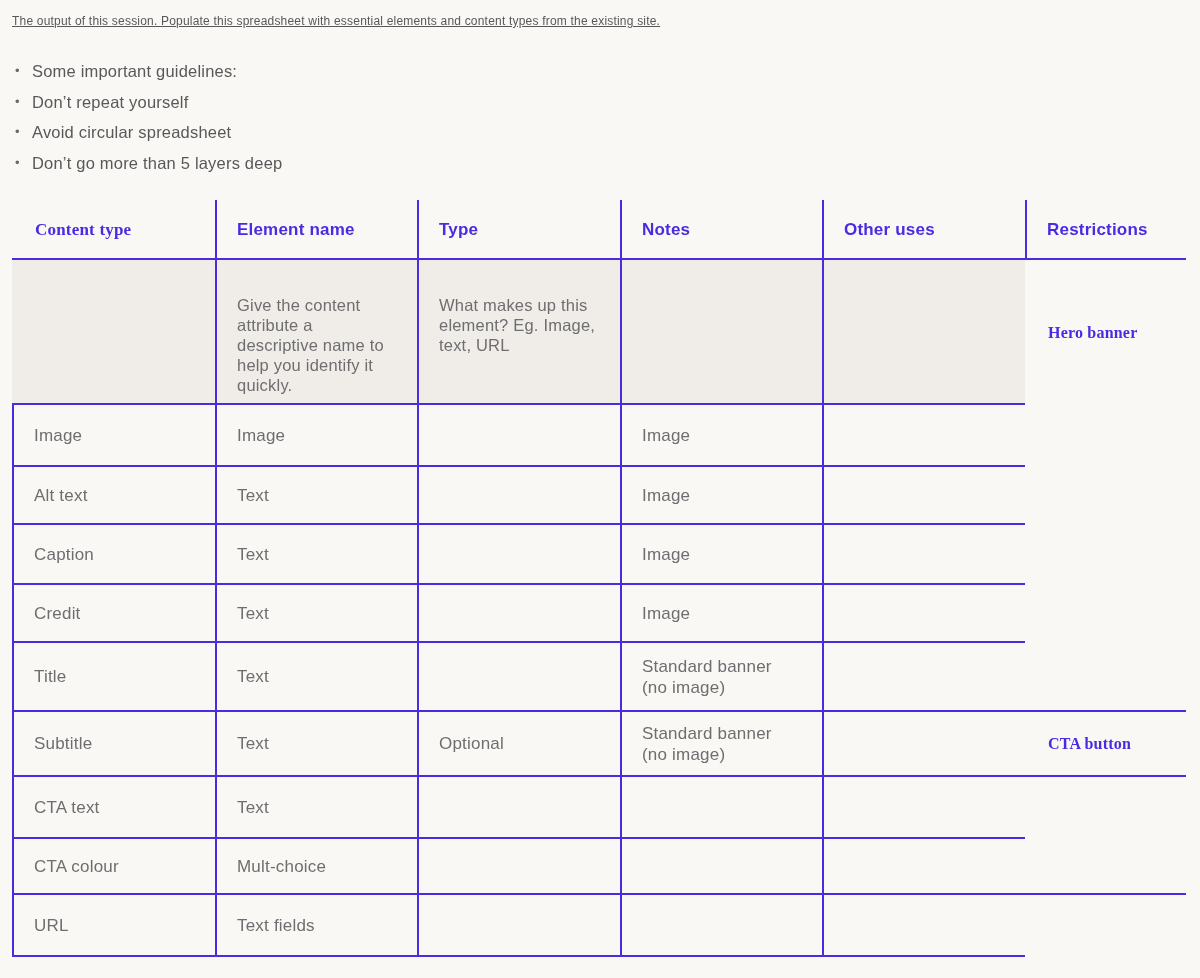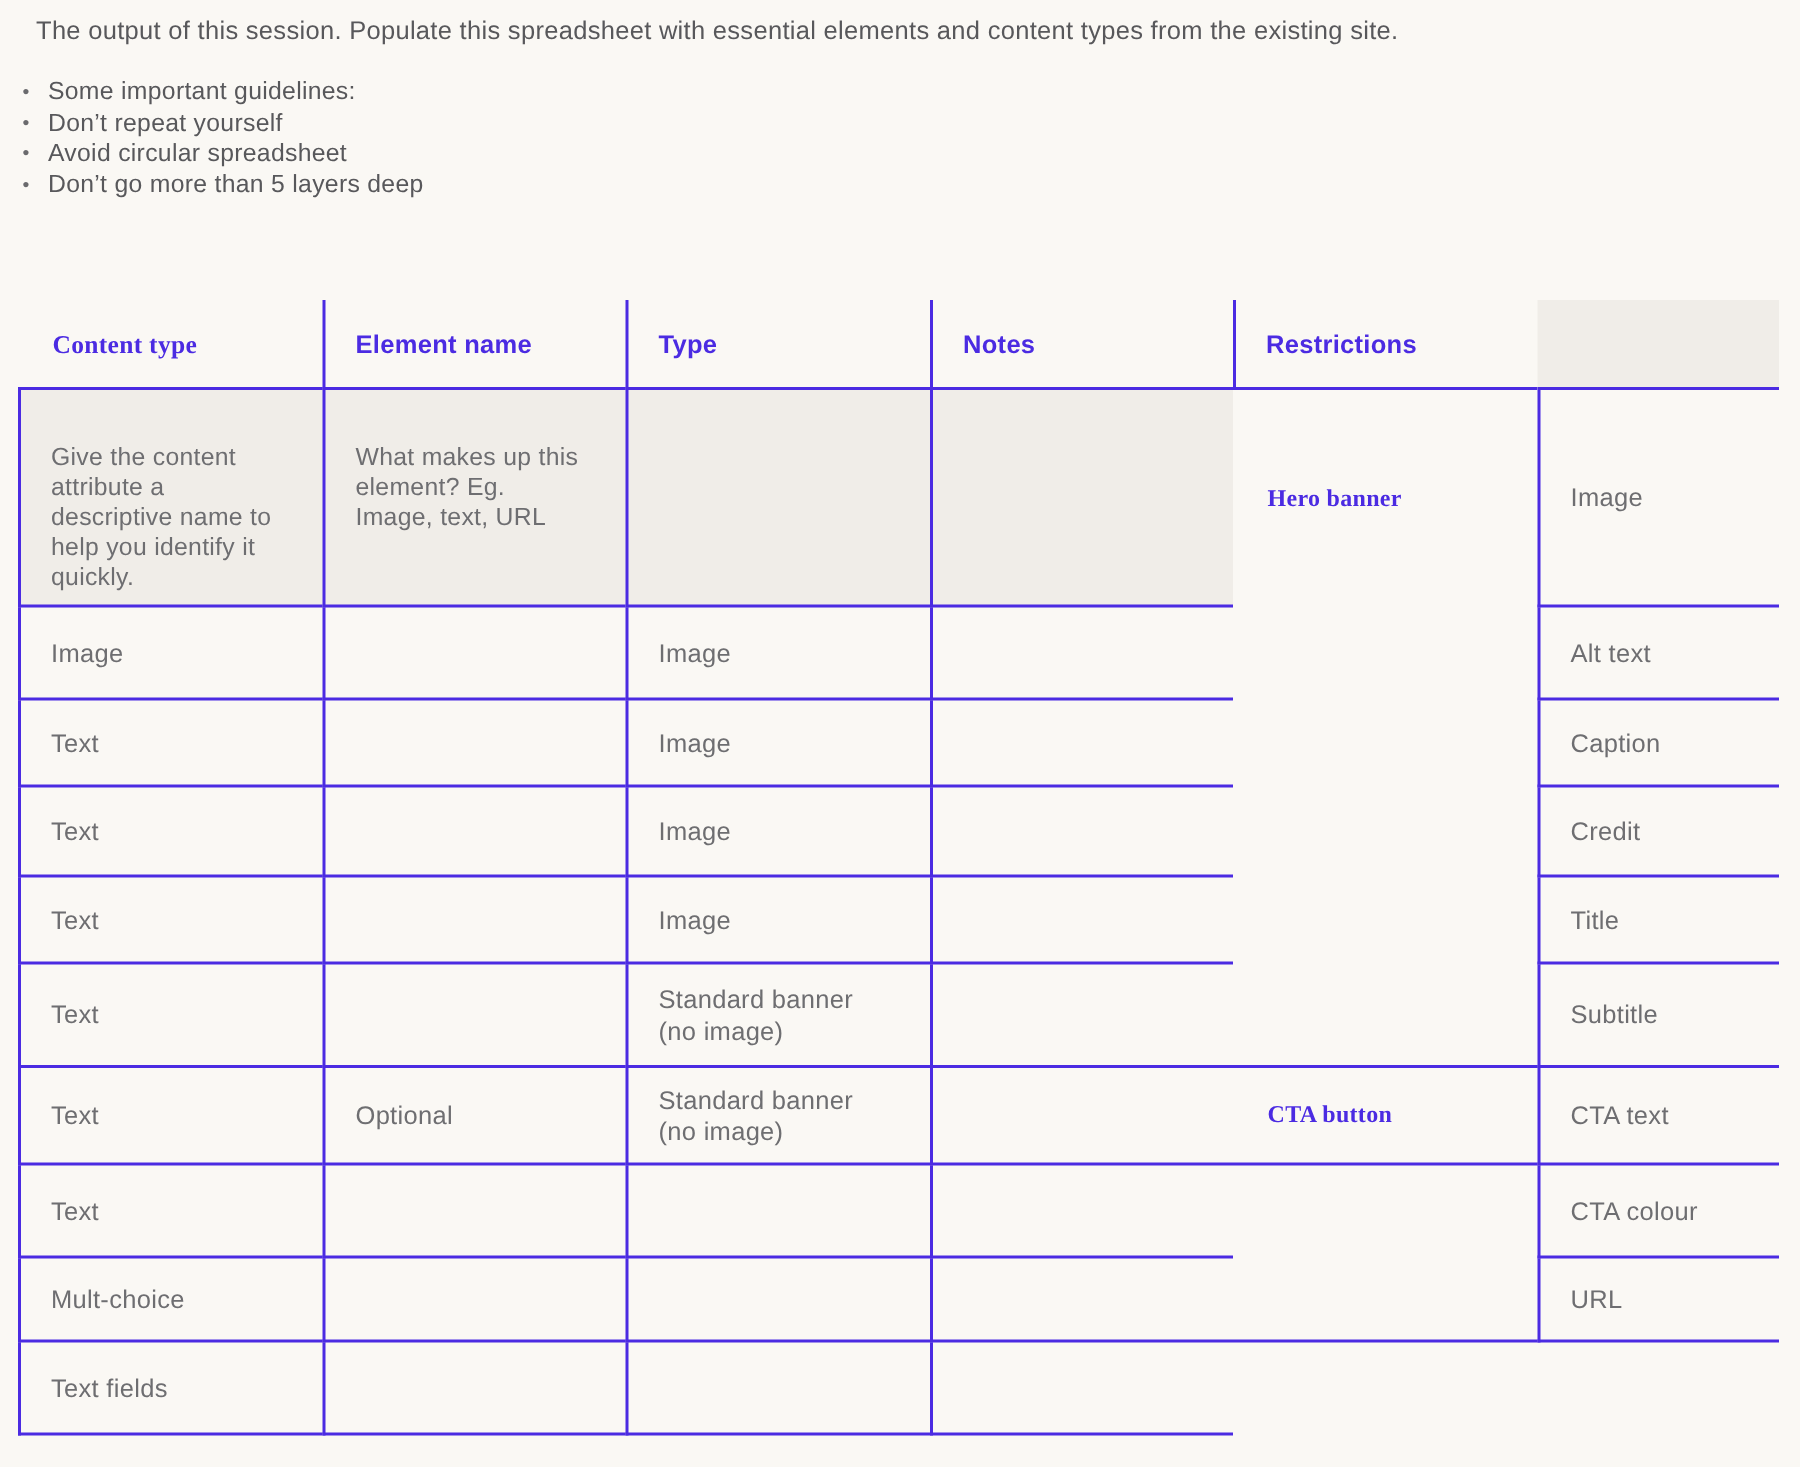--- a/index.html
+++ b/index.html
@@ -12,30 +12,31 @@
   * { box-sizing: border-box; margin: 0; padding: 0; }
   html, body { width: 1200px; height: 978px; overflow: hidden; }
   body {
     background: var(--page-bg);
     font-family: "Liberation Sans", "DejaVu Sans", sans-serif;
     position: relative;
   }
   .page { position: absolute; inset: 0; }
 
   .intro {
-    position: absolute; top: 9px; left: 24px; width: 1120px;
-    font-size: 17px; line-height: 24px; color: var(--intro-text);
+    position: absolute; top: 9px; left: 12px; width: 1120px;
+    font-size: 12px; line-height: 24px; color: var(--intro-text);
     letter-spacing: 0.2px;
+    text-decoration: underline;
   }
   .guidelines {
     position: absolute; top: 51px; left: 14px;
     list-style: none; font-size: 16.5px; line-height: 20.5px;
     color: var(--intro-text); letter-spacing: 0.2px;
   }
-  .guidelines li { position: relative; padding-left: 18px; }
+  .guidelines li { position: relative; padding-left: 18px; margin-top: 10px; }
   .guidelines li::before {
     content: "•"; position: absolute; left: 1px; top: 0;
     font-size: 13px; line-height: 20.5px; color: #6a6a6d;
   }
 
   .sheet {
     position: absolute; top: 200px; left: 12px; width: 1174px;
     display: grid;
     grid-template-columns: 203px 202px 203px 202px 203px 161px;
     grid-template-rows: 60px 145px 62px 58px 60px 58px 69px 65px 62px 56px 62px;
@@ -74,20 +75,21 @@
     <li>Avoid circular spreadsheet</li>
     <li>Don’t go more than 5 layers deep</li>
   </ul>
 
   <div class="sheet">
 
     <div class="hcell c1 bb">Content type</div>
     <div class="hcell bl bb">Element name</div>
     <div class="hcell bl bb">Type</div>
     <div class="hcell bl bb">Notes</div>
+    <div class="hcell bl bb">Other uses</div>
     <div class="hcell bl bb">Restrictions</div>
 
     <div class="dcell c1 bb"></div>
     <div class="dcell bl bb">Give the content attribute a descriptive name to help you identify it quickly.</div>
     <div class="dcell bl bb">What makes up this element? Eg. Image, text, URL</div>
     <div class="dcell bl bb"></div>
     <div class="dcell bl bb"></div>
 
     <div class="cell c1 ctype">Hero banner</div>
     <div class="cell bl bb">Image</div>

